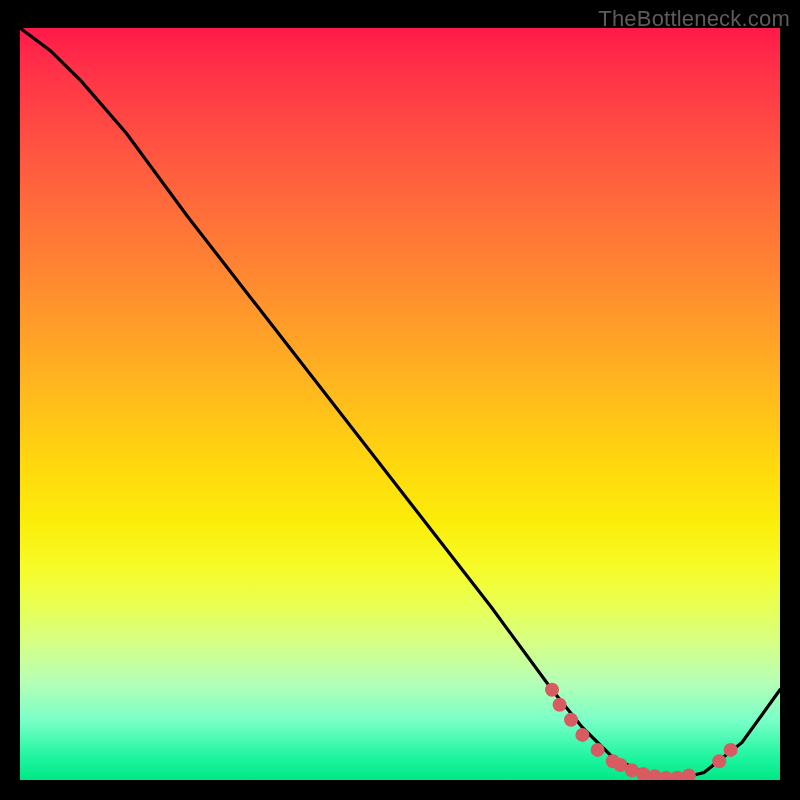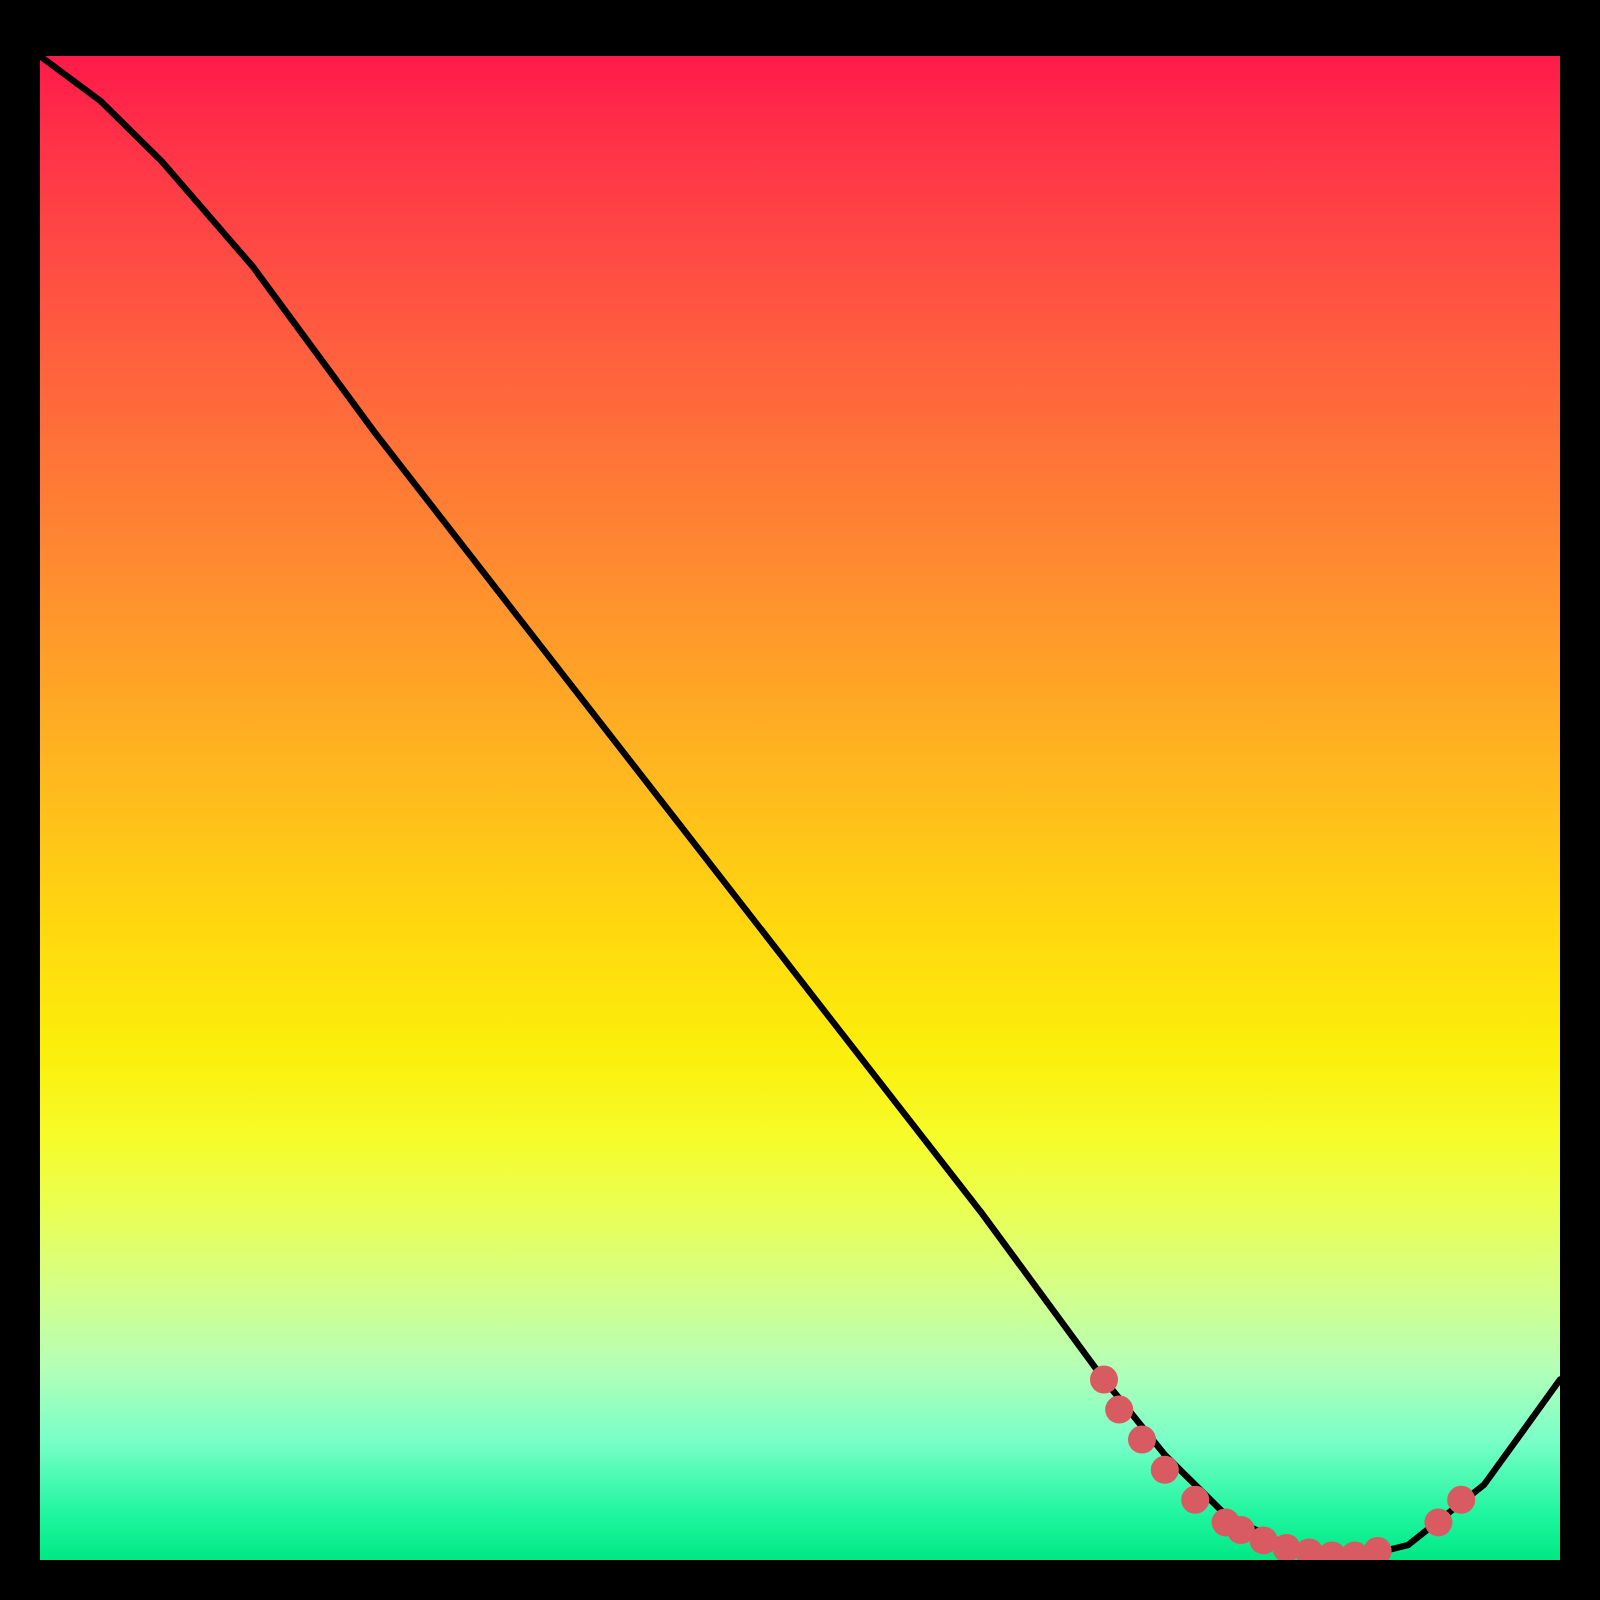--- a/index.html
+++ b/index.html
@@ -56,20 +56,21 @@
     left: 0;
     top: 0;
     width: 760px;
     height: 752px;
   }
 </style>
 </head>
 <body>
 
 <div class="frame">
+  <div class="watermark">TheBottleneck.com</div>
   <div class="plot">
     <svg class="curve" viewBox="0 0 760 752" preserveAspectRatio="none">
       <path id="curve-path" fill="none" stroke="#000000" stroke-width="3.2" stroke-linecap="round" d="M0.0 0.0 L30.4 22.6 L60.8 52.6 L106.4 105.3 L167.2 188.0 L243.2 285.8 L319.2 383.5 L395.2 481.3 L471.2 579.0 L532.0 661.8 L562.4 699.4 L592.8 729.4 L623.2 744.5 L653.6 752.0 L684.0 744.5 L722.0 714.4 L760.0 661.8"></path>
       <g id="marker-group">
           <circle cx="532.0" cy="661.8" r="7" fill="#d95b62"></circle>
           <circle cx="539.6" cy="676.8" r="7" fill="#d95b62"></circle>
           <circle cx="551.0" cy="691.8" r="7" fill="#d95b62"></circle>
           <circle cx="562.4" cy="706.9" r="7" fill="#d95b62"></circle>
           <circle cx="577.6" cy="721.9" r="7" fill="#d95b62"></circle>
           <circle cx="592.8" cy="733.2" r="7" fill="#d95b62"></circle>

